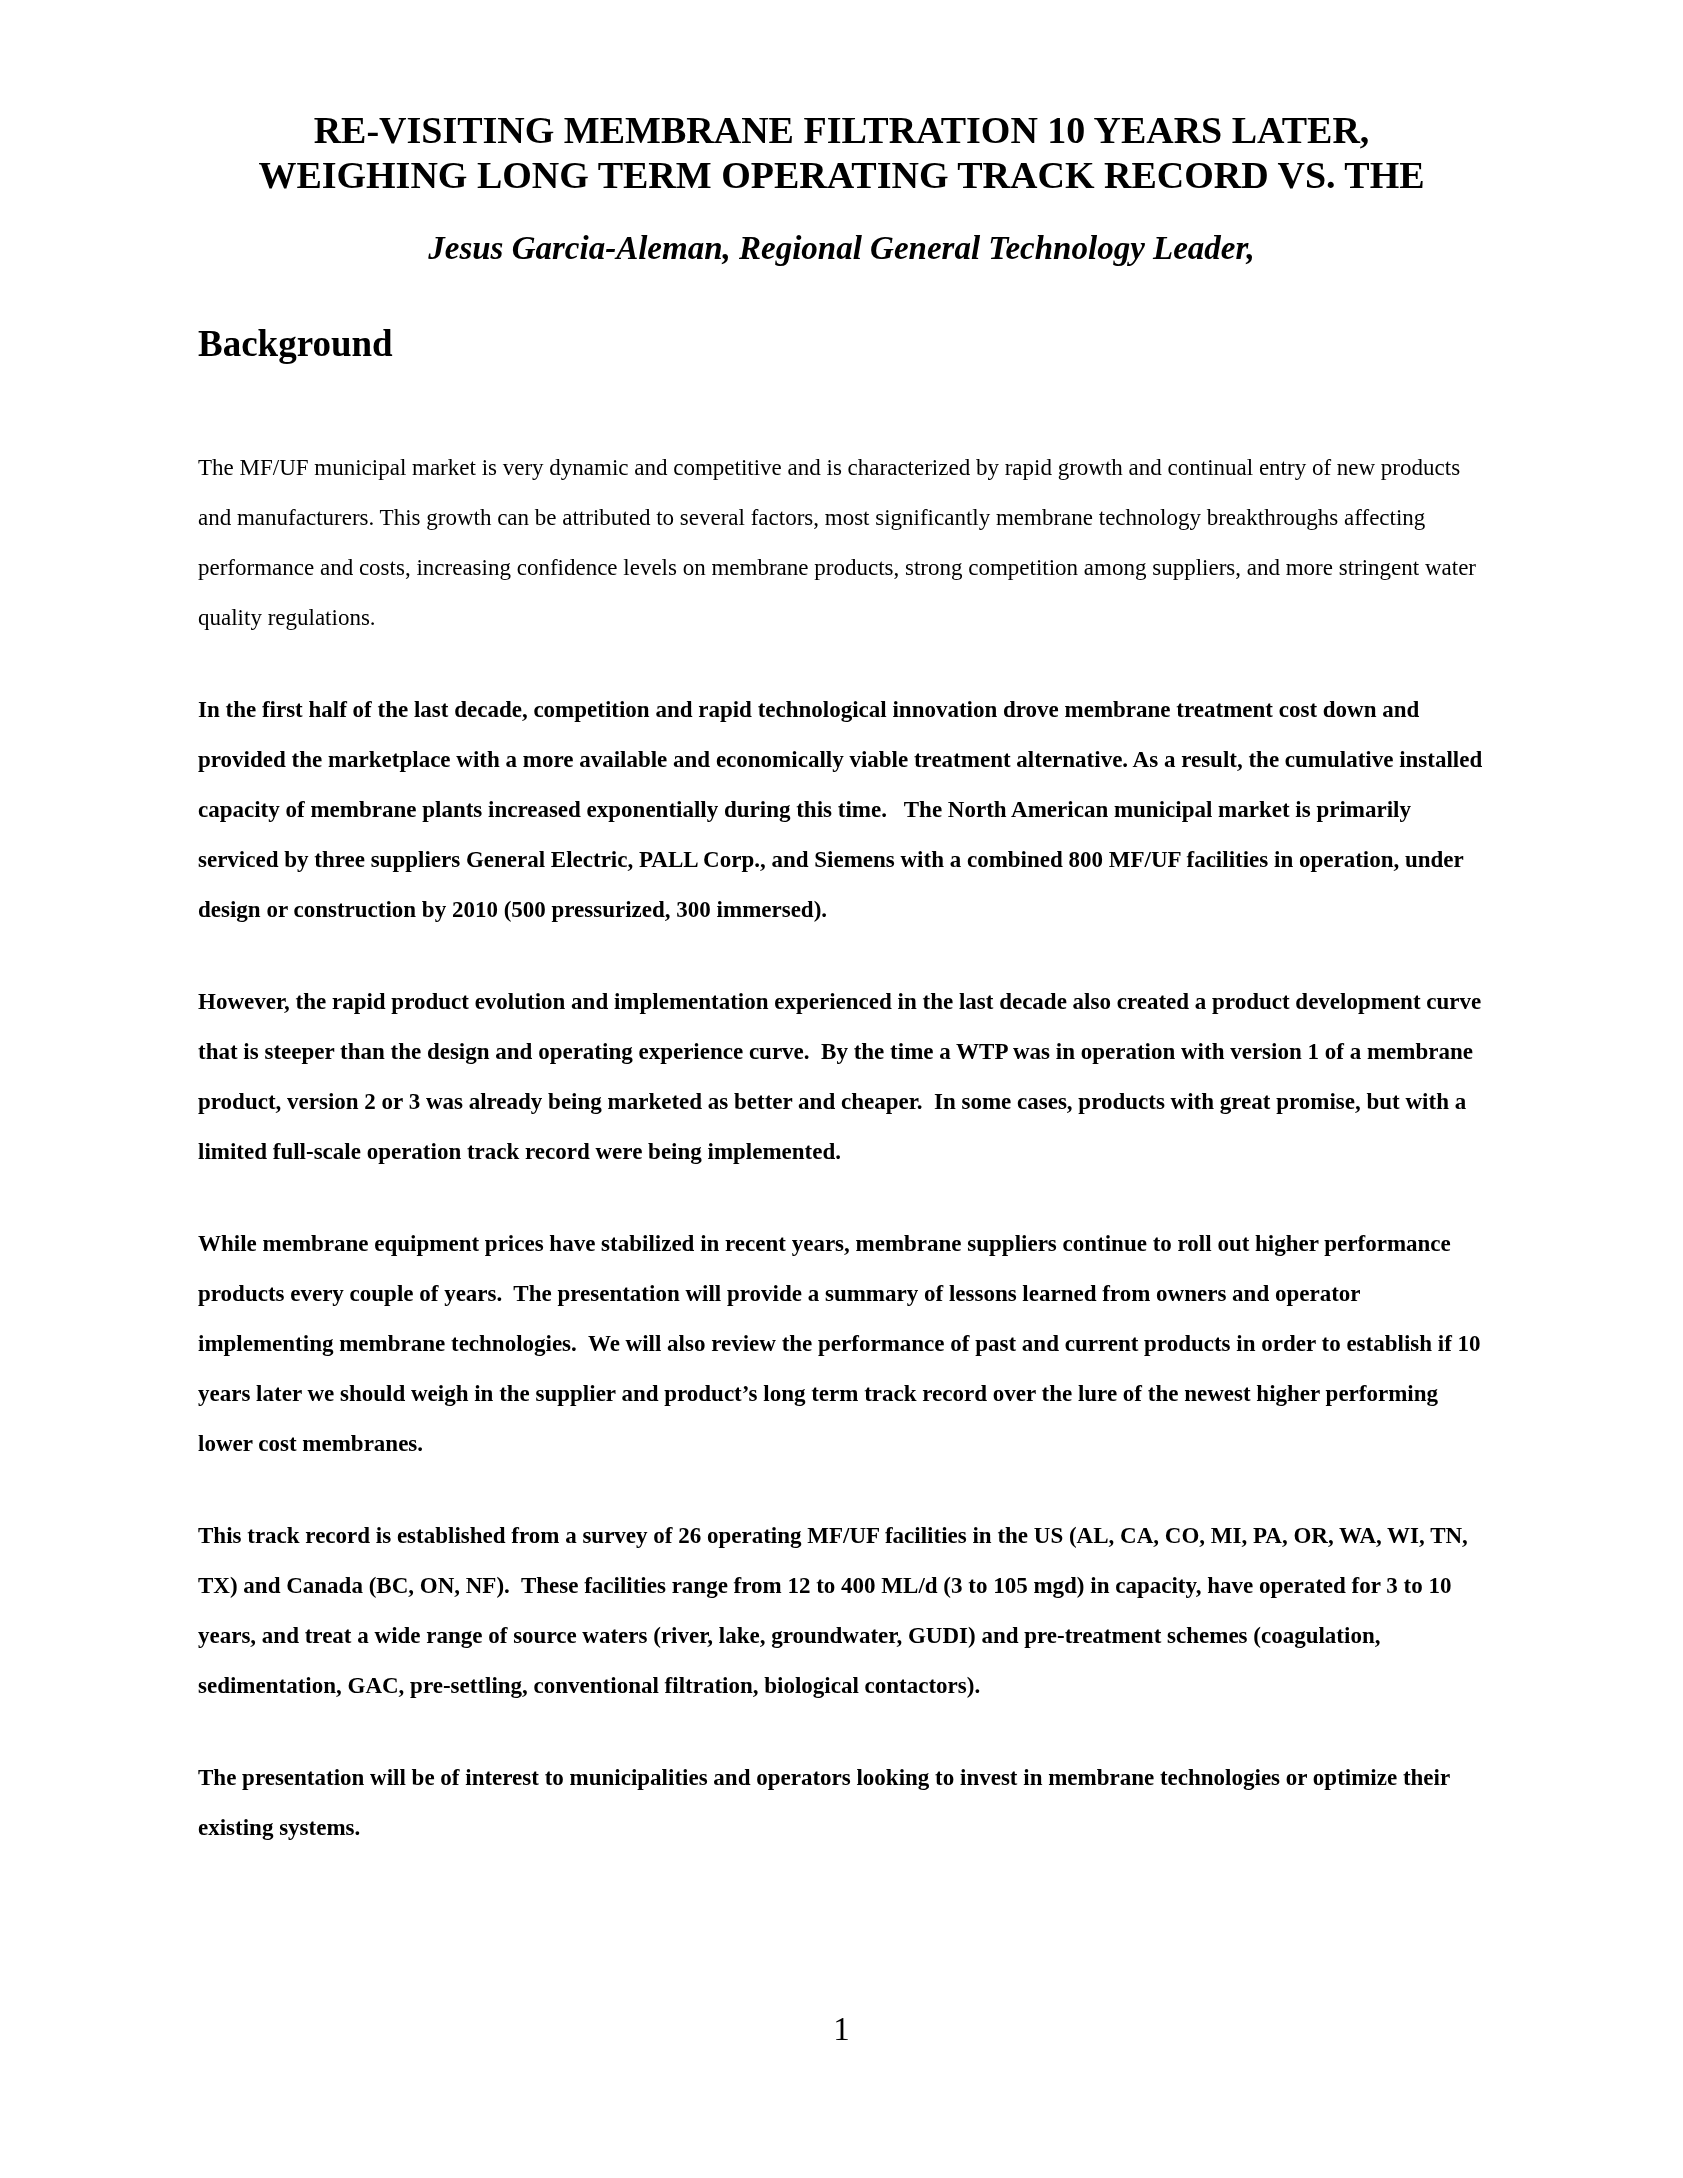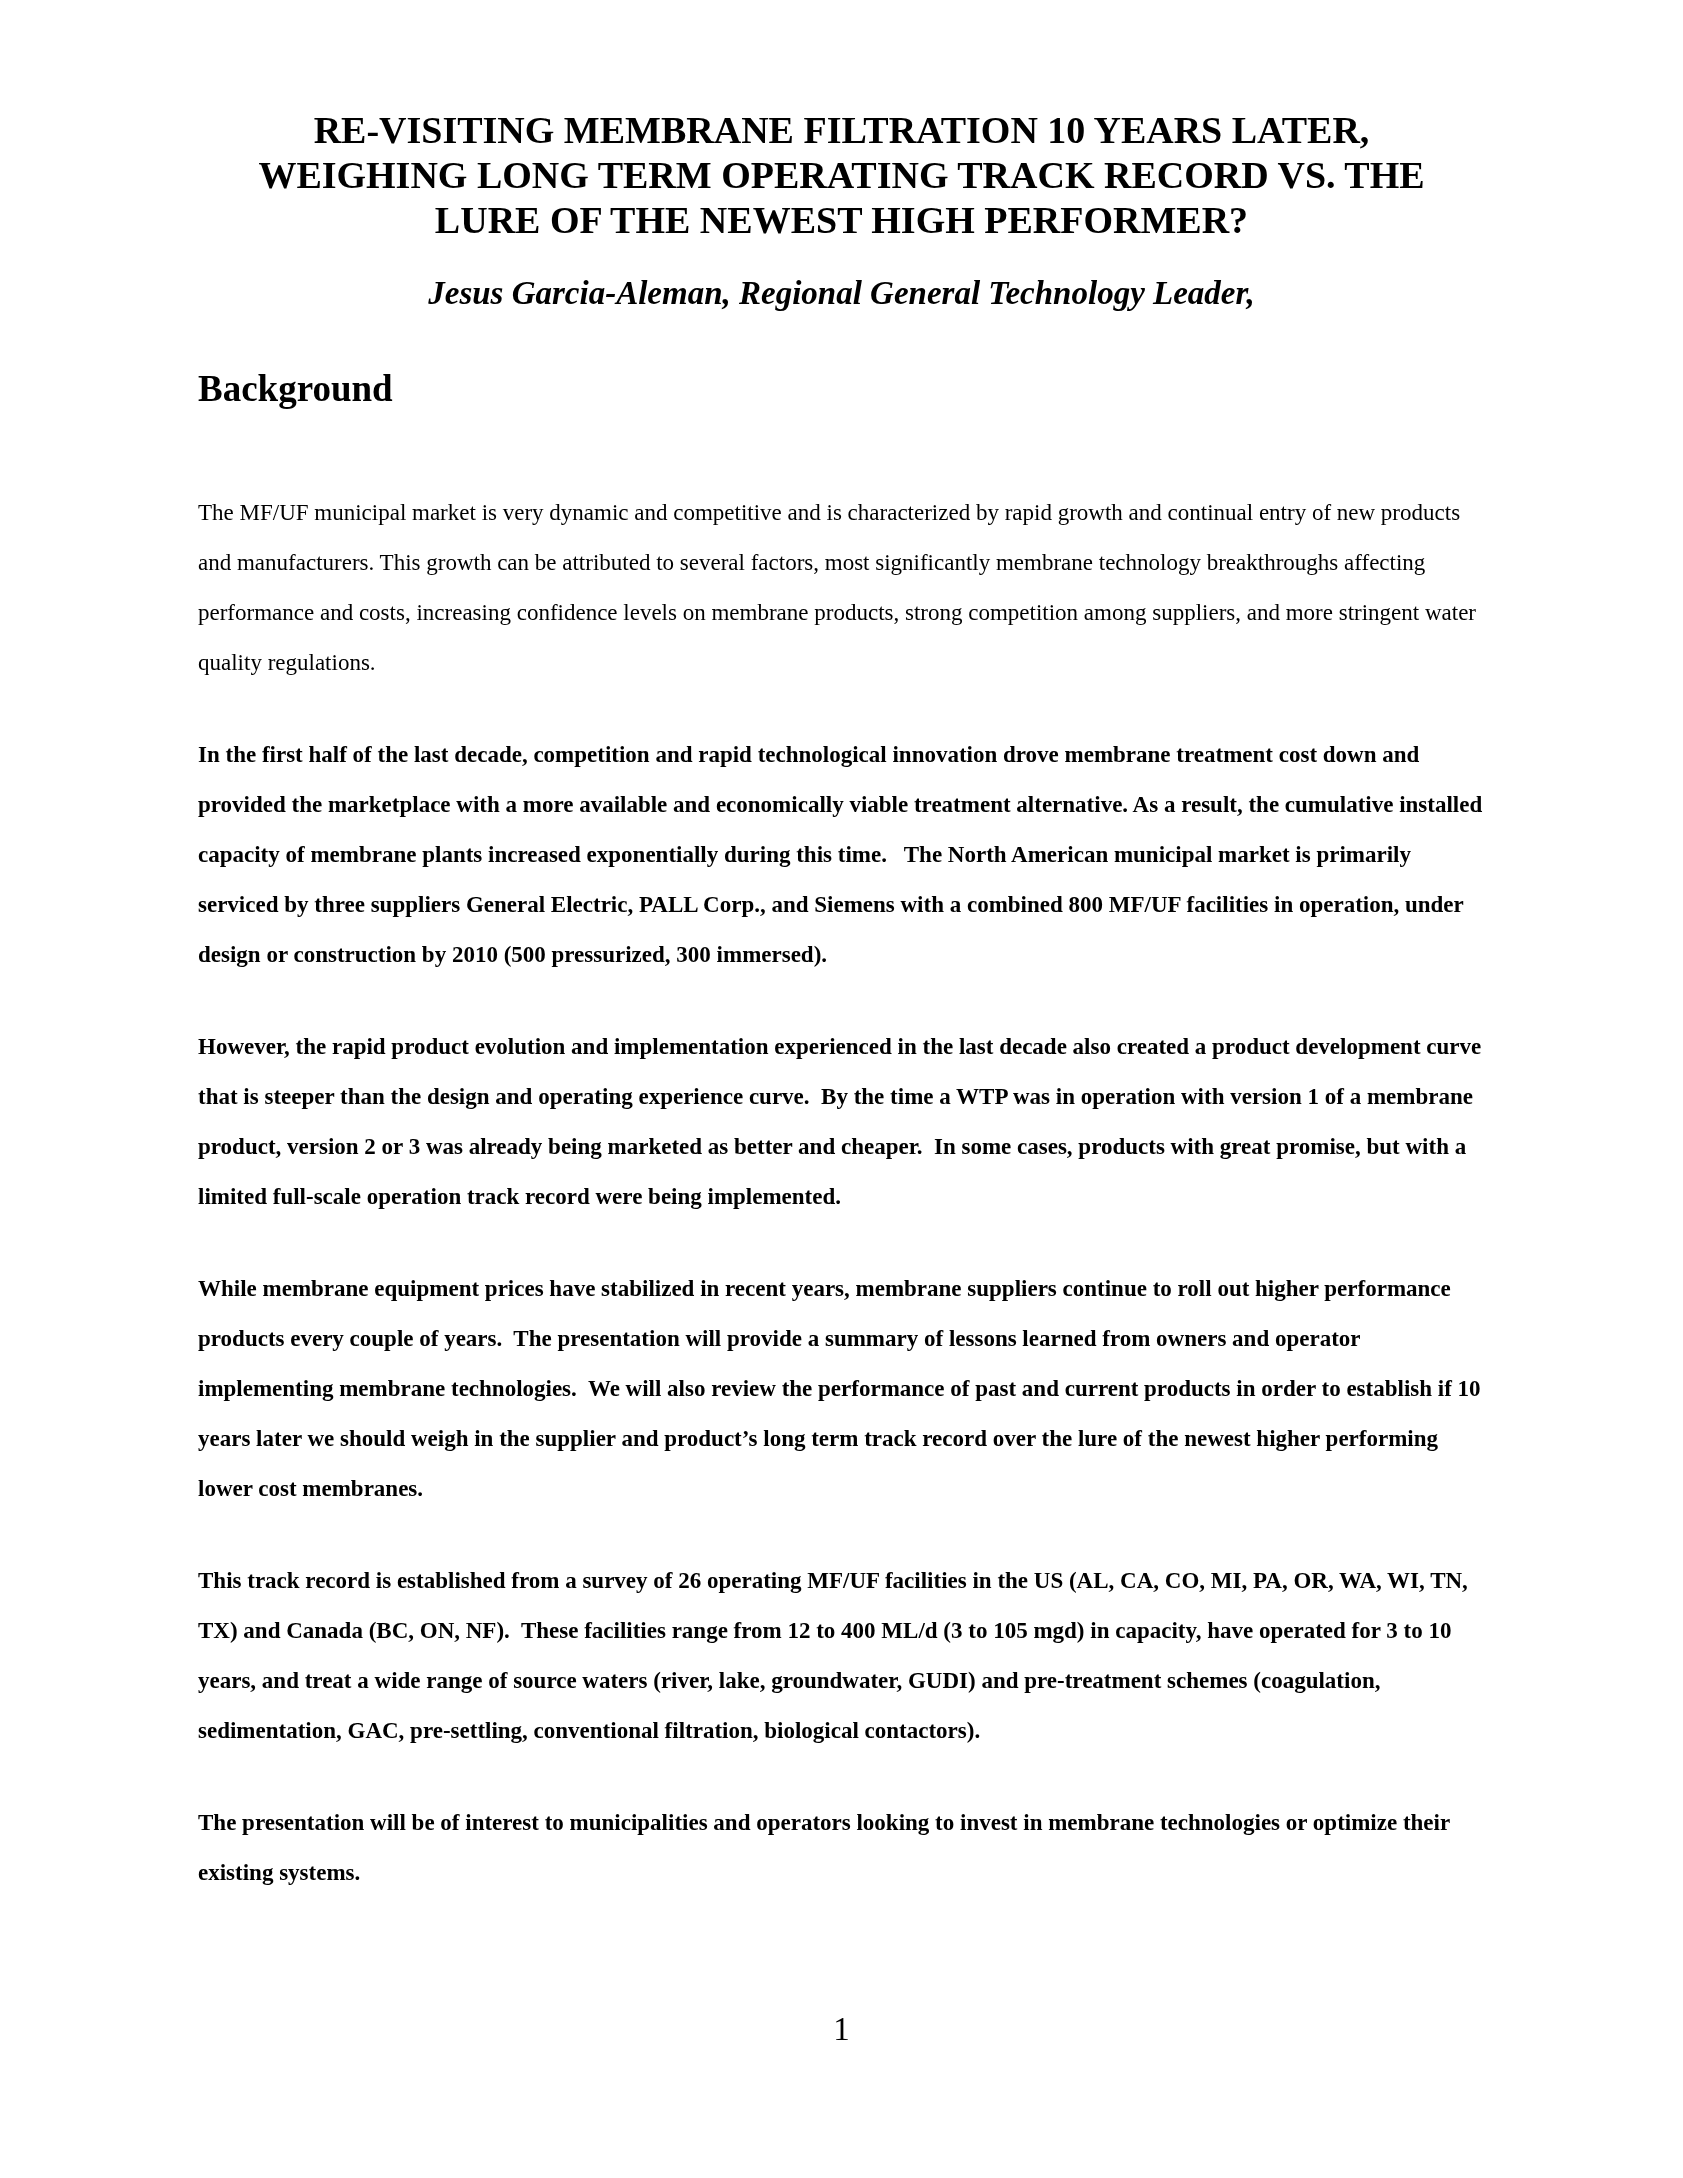--- a/index.html
+++ b/index.html
@@ -60,21 +60,20 @@
 </style>
 </head>
 <body>
 
 <div class="page">
   <div class="content">
 
     <div class="title-block">
       <div>RE-VISITING MEMBRANE FILTRATION 10 YEARS LATER,</div>
       <div>WEIGHING LONG TERM OPERATING TRACK RECORD VS. THE</div>
-      <div>LURE OF THE NEWEST HIGH PERFORMER?</div>
     </div>
 
     <div class="author-block">
       <div>Jesus Garcia-Aleman, Regional General Technology Leader,</div>
     </div>
 
     <h1 class="section-heading">Background</h1>
 
     <p class="para">The MF/UF municipal market is very dynamic and competitive and is characterized by rapid growth and continual entry of new products and manufacturers. This growth can be attributed to several factors, most significantly membrane technology breakthroughs affecting performance and costs, increasing confidence levels on membrane products, strong competition among suppliers, and more stringent water quality regulations.</p>
     <p class="para">In the first half of the last decade, competition and rapid technological innovation drove membrane treatment cost down and provided the marketplace with a more available and economically viable treatment alternative. As a result, the cumulative installed capacity of membrane plants increased exponentially during this time.   The North American municipal market is primarily serviced by three suppliers General Electric, PALL Corp., and Siemens with a combined 800 MF/UF facilities in operation, under design or construction by 2010 (500 pressurized, 300 immersed).</p>

